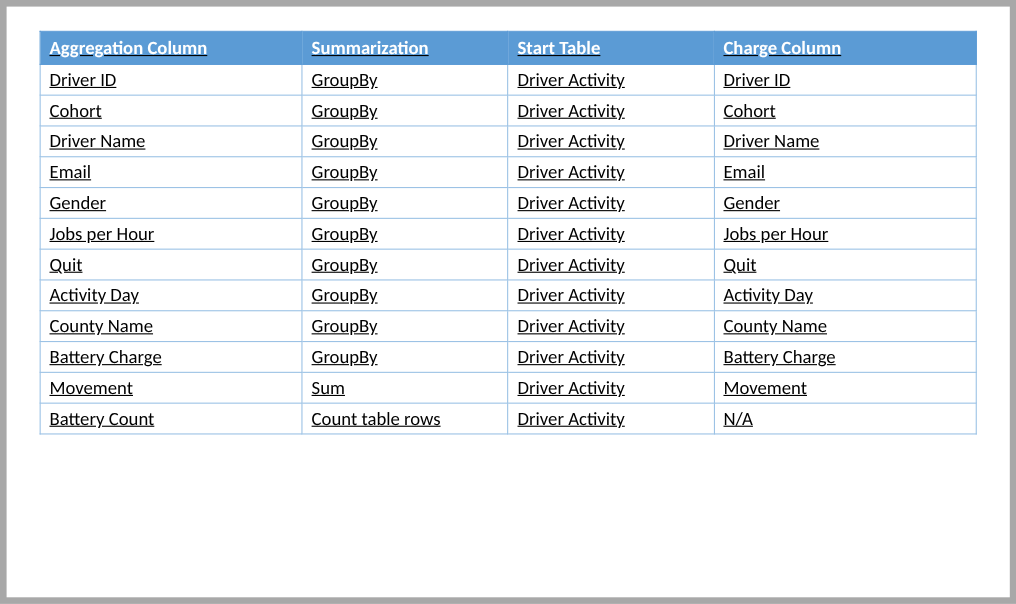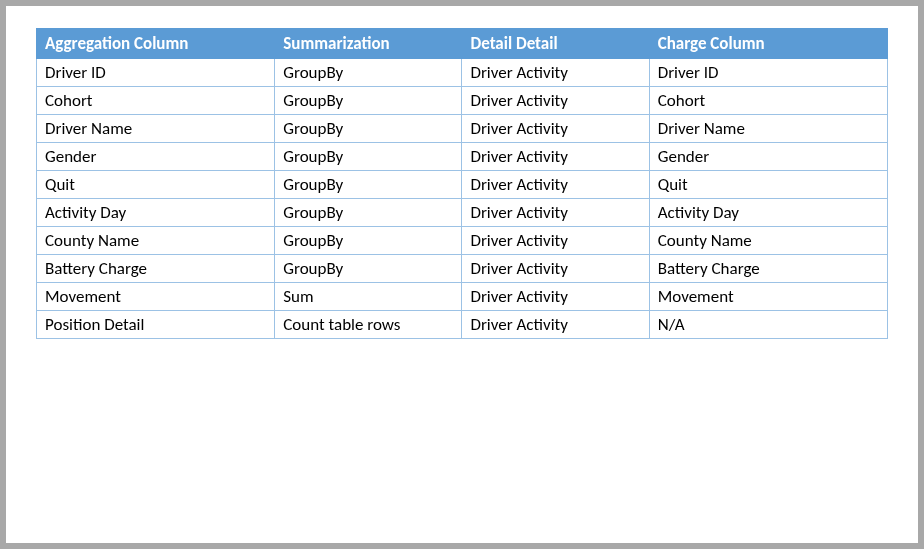--- a/index.html
+++ b/index.html
@@ -17,20 +17,21 @@
     .frame {
       width: 100%;
       height: 100%;
       background: #ffffff;
       padding: 22px 30px;
     }
     table {
       width: 100%;
       border-collapse: collapse;
       font-size: 17px;
+      text-decoration: underline;
     }
     thead th {
       background: #5b9bd5;
       color: #ffffff;
       font-weight: bold;
       text-align: left;
       padding: 4px 8px;
       border: 1px solid #5b9bd5;
     }
     tbody td {
@@ -46,21 +47,21 @@
   </style>
 </head>
 <body>
 
 <div class="frame">
   <table>
     <thead>
       <tr>
         <th class="col-agg">Aggregation Column</th>
         <th class="col-sum">Summarization</th>
-        <th class="col-dt">Detail Detail</th>
+        <th class="col-dt">Start Table</th>
         <th class="col-dc">Charge Column</th>
       </tr>
     </thead>
     <tbody>
       <tr>
           <td>Driver ID</td>
           <td>GroupBy</td>
           <td>Driver Activity</td>
           <td>Driver ID</td>
         </tr>
@@ -70,24 +71,36 @@
           <td>Driver Activity</td>
           <td>Cohort</td>
         </tr>
       <tr>
           <td>Driver Name</td>
           <td>GroupBy</td>
           <td>Driver Activity</td>
           <td>Driver Name</td>
         </tr>
       <tr>
+          <td>Email</td>
+          <td>GroupBy</td>
+          <td>Driver Activity</td>
+          <td>Email</td>
+        </tr>
+      <tr>
           <td>Gender</td>
           <td>GroupBy</td>
           <td>Driver Activity</td>
           <td>Gender</td>
+        </tr>
+      <tr>
+          <td>Jobs per Hour</td>
+          <td>GroupBy</td>
+          <td>Driver Activity</td>
+          <td>Jobs per Hour</td>
         </tr>
       <tr>
           <td>Quit</td>
           <td>GroupBy</td>
           <td>Driver Activity</td>
           <td>Quit</td>
         </tr>
       <tr>
           <td>Activity Day</td>
           <td>GroupBy</td>
@@ -106,20 +119,20 @@
           <td>Driver Activity</td>
           <td>Battery Charge</td>
         </tr>
       <tr>
           <td>Movement</td>
           <td>Sum</td>
           <td>Driver Activity</td>
           <td>Movement</td>
         </tr>
       <tr>
-          <td>Position Detail</td>
+          <td>Battery Count</td>
           <td>Count table rows</td>
           <td>Driver Activity</td>
           <td>N/A</td>
         </tr>
     </tbody>
   </table>
 </div>
 
 </body></html>

